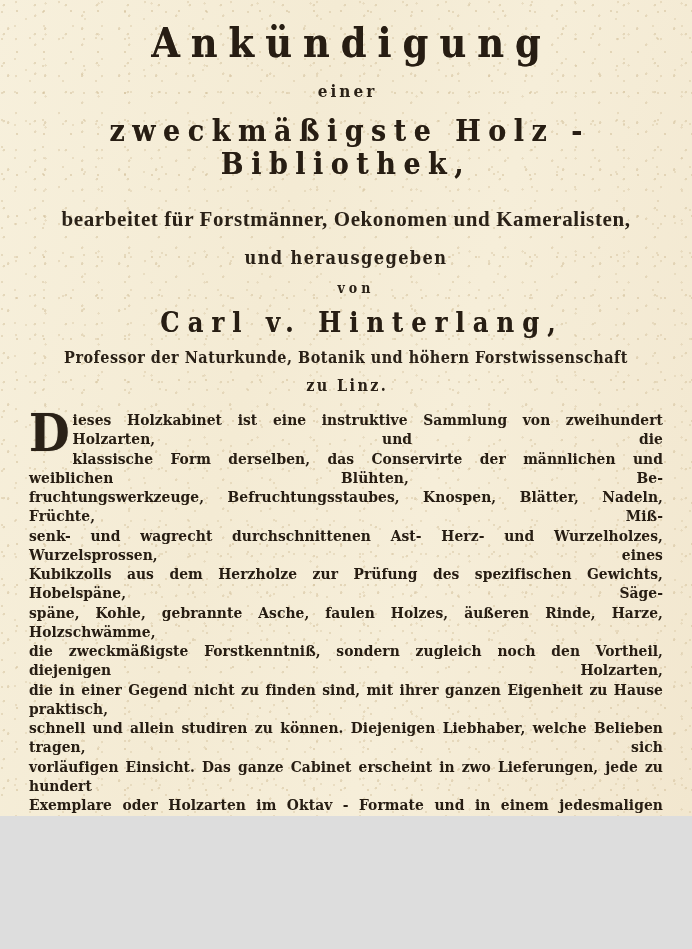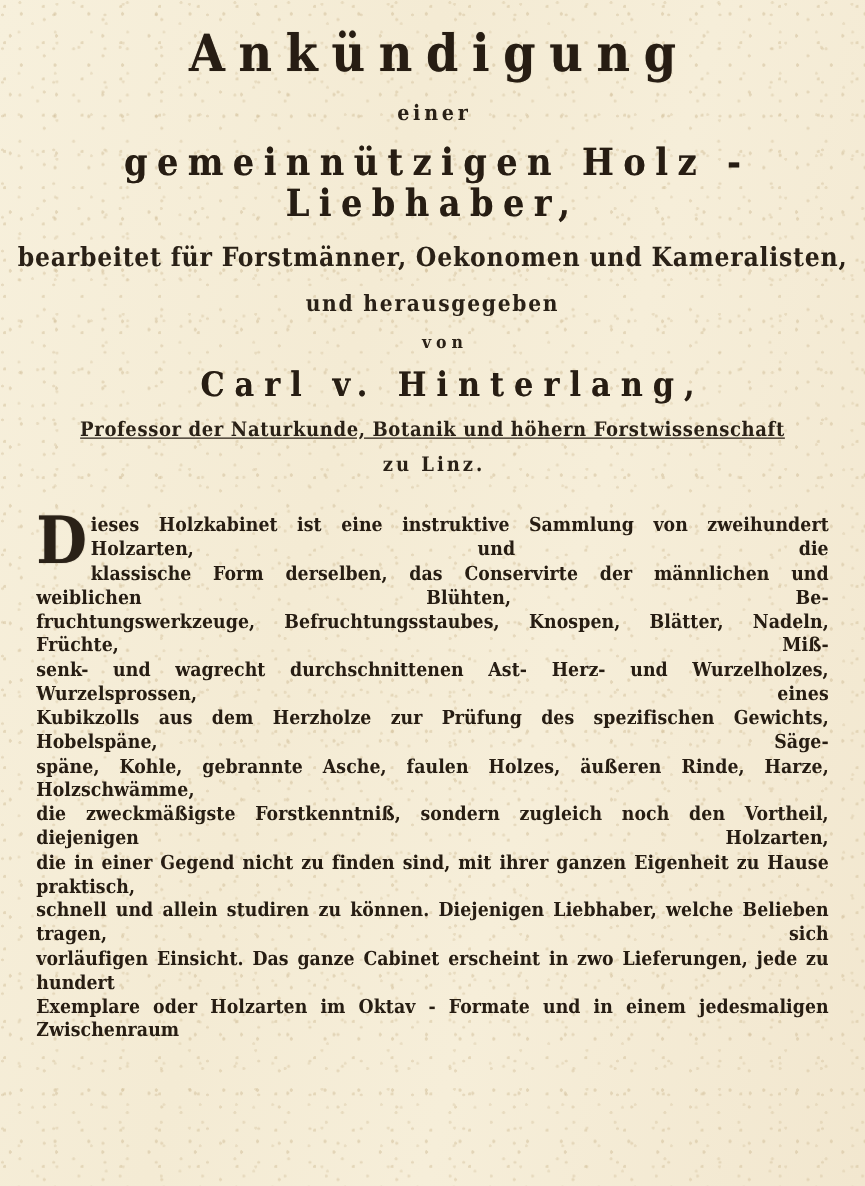--- a/index.html
+++ b/index.html
@@ -4,21 +4,21 @@
 <title>Ankündigung</title>
 <style>
   html, body {
     margin: 0;
     padding: 0;
     background: #ddd;
   }
   #page {
     position: relative;
     width: 692px;
-    height: 949px;
+    height: 816px;
     overflow: hidden;
     background-color: #f6eed8;
     background-image:
       radial-gradient(circle at 12% 18%, rgba(214,196,160,.55) 0 1.1px, transparent 1.4px),
       radial-gradient(circle at 37% 6%,  rgba(214,196,160,.45) 0 1.1px, transparent 1.4px),
       radial-gradient(circle at 63% 27%, rgba(208,188,150,.50) 0 1.2px, transparent 1.5px),
       radial-gradient(circle at 86% 11%, rgba(214,196,160,.42) 0 1.0px, transparent 1.3px),
       radial-gradient(circle at 22% 61%, rgba(206,186,148,.48) 0 1.2px, transparent 1.5px),
       radial-gradient(circle at 52% 78%, rgba(214,196,160,.40) 0 1.0px, transparent 1.3px),
       radial-gradient(circle at 75% 54%, rgba(210,190,152,.46) 0 1.1px, transparent 1.4px),
@@ -71,25 +71,26 @@
   .t-sub1 {
     margin: 13px 0 0 0;
     font-size: 30px;
     letter-spacing: 7.5px;
     text-indent: 7.5px;
     font-weight: 700;
     line-height: 1.1;
     text-shadow: 0 0 .5px rgba(42,33,23,.45);
   }
   .t-sub2 {
-    margin: 14px 0 0 0;
+    margin: 28px 0 0 0;
     font-size: 21px;
     letter-spacing: .6px;
     font-weight: 700;
     line-height: 1.1;
+    font-family: Liberation Serif, serif;
   }
   .t-hrsg {
     margin: 16px 0 0 0;
     font-size: 18px;
     letter-spacing: 1.4px;
     font-weight: 700;
   }
   .t-von {
     margin: 12px 0 0 0;
     font-size: 14px;
@@ -107,21 +108,20 @@
     line-height: 1.1;
     text-shadow: 0 0 .5px rgba(42,33,23,.45);
     padding-left: 24px;
   }
   .t-role {
     margin: 11px 0 0 0;
     font-size: 16px;
     letter-spacing: .5px;
     font-weight: 700;
     line-height: 1.15;
-    text-decoration: underline;
   }
   .t-place {
     margin: 9px 0 0 0;
     font-size: 16px;
     letter-spacing: 2.4px;
     text-indent: 2.4px;
     font-weight: 700;
   }
 
   
@@ -163,21 +163,21 @@
   }
 </style>
 </head>
 <body>
 
 <div id="page" style="color: rgb(42, 33, 23);">
 
   <div id="title-block">
     <div class="fr t-main">Ankündigung</div>
     <div class="fr t-einer">einer</div>
-    <div class="fr t-sub1">gemeinnützigen Holz - Liebhaber,</div>
+    <div class="fr t-sub1">zweckmäßigste Holz - Bibliothek,</div>
     <div class="fr t-sub2">bearbeitet für Forstmänner, Oekonomen und Kameralisten,</div>
     <div class="fr t-hrsg">und herausgegeben</div>
     <div class="fr t-von">von</div>
     <div class="fr t-author">Carl v. Hinterlang,</div>
     <div class="fr t-role">Professor der Naturkunde, Botanik und höhern Forstwissenschaft</div>
     <div class="fr t-place">zu Linz.</div>
   </div>
 
   <div id="body-block">
     <span id="dropcap" class="fr">D</span>

